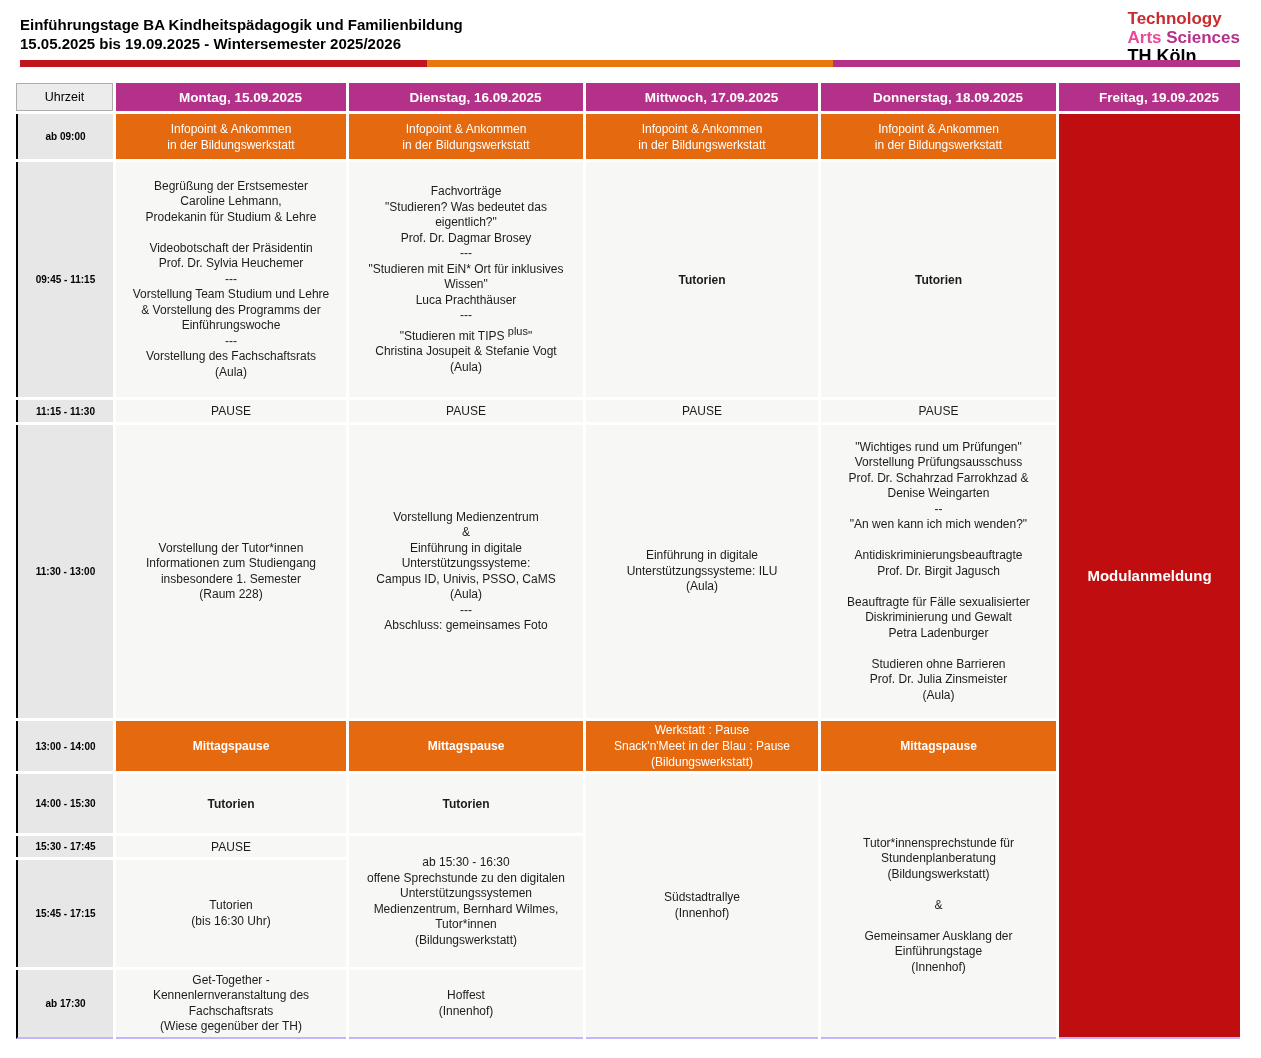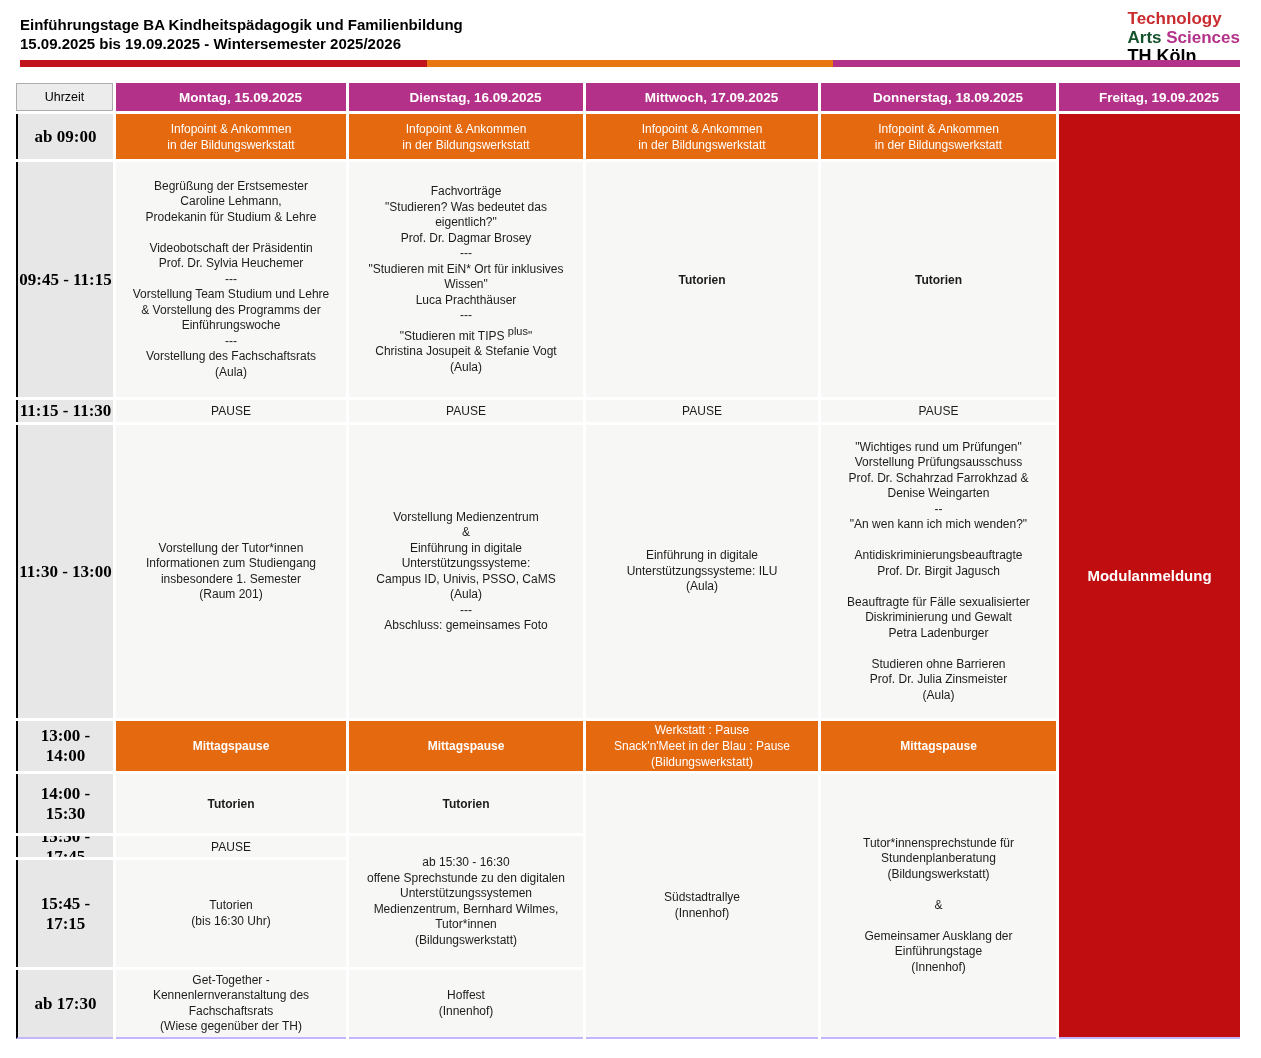--- a/index.html
+++ b/index.html
@@ -12,21 +12,21 @@
   
   .doc-title {
     position:absolute; left:20px; top:16px;
     font-size:15px; font-weight:bold; line-height:18.5px; color:#000;
   }
   .brand-logo {
     position:absolute; right:21px; top:10px; text-align:left;
     font-weight:bold; font-size:17px; line-height:18.5px;
   }
   .logo-red   { color:#C92B2F; }
-  .logo-orange{ color:#14532d; }
+  .logo-orange{ color:#ec4899; }
   .logo-mag   { color:#B43189;margin-top:12px; }
   .logo-black { color:#000; font-size:18px; }
   .brand-bar {
     position:absolute; left:20px; top:60px; width:1220px; height:7px;
     display:flex;
   }
   .brand-bar > div { flex:1 1 0; }
   .seg-red    { background:#C1141C; }
   .seg-orange { background:#E87712; }
   .seg-mag    { background:#B43189; }
@@ -44,41 +44,40 @@
     text-align:center; background:#F7F7F6; font-size:12px; padding:2px 1px;
     overflow:hidden;
   }
   .day-head {
     background:#B43189; color:#fff; font-weight:bold; font-size:13.5px;padding-left:20px;
   }
   .time-head {
     background:#ECECEC; border:1px solid #ADADAD; font-size:12.5px; color:#000;
   }
   .time {
-    background:#E7E7E7; font-weight:bold; font-size:17px; color:#000;
+    background:#E7E7E7; font-weight:bold; font-size:10px; color:#000;
     border-left:2px solid #000;
-    font-family:Liberation Serif, serif;
   }
   .orange { background:#E5690F; color:#fff; font-weight:bold; }
   .orange .ln { line-height:16px; min-height:16px; }
   .red-col {
     background:#C00D10; color:#fff; font-weight:bold; font-size:15px;
   }
   .bottom { border-bottom:2px solid #c4b5fd; }
   .bold-label { font-weight:bold; }
   .ln { line-height:15.5px; min-height:15.5px; width:100%; }
   .ln.b { font-weight:normal; }
   sup { font-size:11px; vertical-align:super; }
 </style>
 </head>
 <body>
 
 <div class="doc-title">
   <div>Einführungstage BA Kindheitspädagogik und Familienbildung</div>
-  <div>15.09.2025 bis 19.09.2025 - Wintersemester 2025/2026</div>
+  <div>15.05.2025 bis 19.09.2025 - Wintersemester 2025/2026</div>
 </div>
 
 <div class="brand-logo">
   <div class="logo-red">Technology</div>
   <div><span class="logo-orange">Arts</span> <span class="logo-mag">Sciences</span></div>
   <div class="logo-black">TH Köln</div>
 </div>
 
 <div class="brand-bar">
   <div class="seg-red"></div>
@@ -122,21 +121,21 @@
       <div class="ln">Einführungswoche</div>
       <div class="ln">---</div>
       <div class="ln b">Vorstellung des Fachschaftsrats</div>
       <div class="ln">(Aula)</div>
     </div>
   <div class="cell" style="grid-column:2;grid-row:4">PAUSE</div>
   <div class="cell" style="grid-column:2;grid-row:5">
       <div class="ln b">Vorstellung der Tutor*innen</div>
       <div class="ln b">Informationen zum Studiengang</div>
       <div class="ln">insbesondere 1. Semester</div>
-      <div class="ln">(Raum 201)</div>
+      <div class="ln">(Raum 228)</div>
     </div>
   <div class="cell orange" style="grid-column:2;grid-row:6">Mittagspause</div>
   <div class="cell bold-label" style="grid-column:2;grid-row:7">Tutorien</div>
   <div class="cell" style="grid-column:2;grid-row:8">PAUSE</div>
   <div class="cell" style="grid-column:2;grid-row:9">
       <div class="ln b">Tutorien</div>
       <div class="ln">(bis 16:30 Uhr)</div>
     </div>
   <div class="cell bottom" style="grid-column:2;grid-row:10">
       <div class="ln b">Get-Together -</div>

